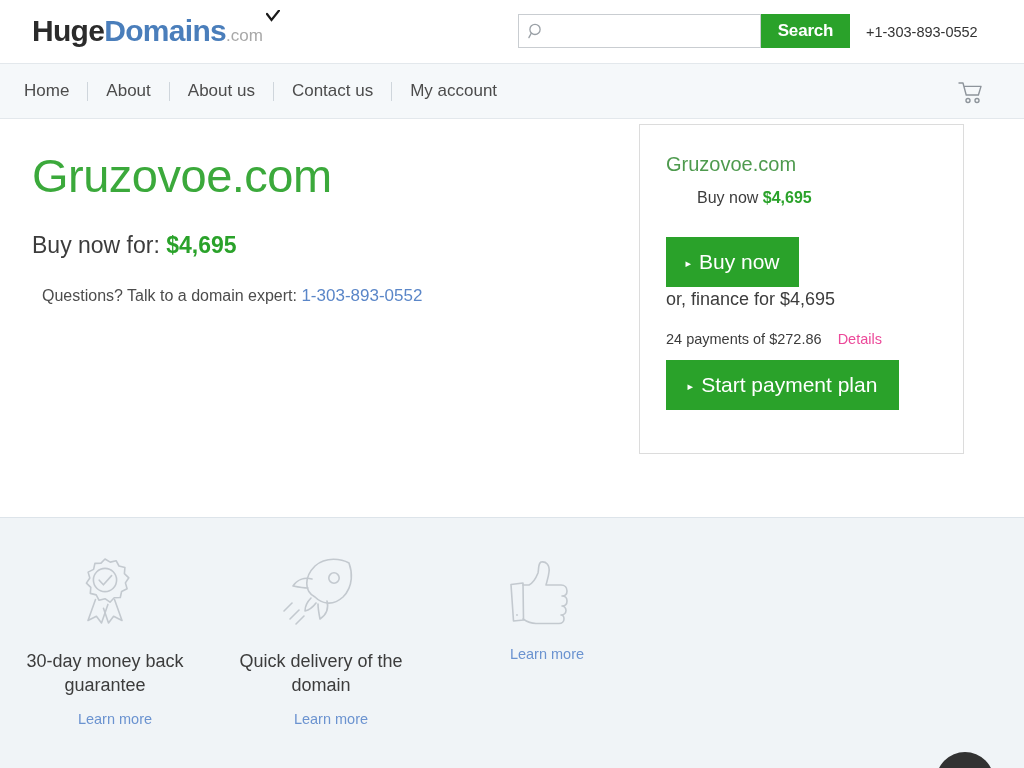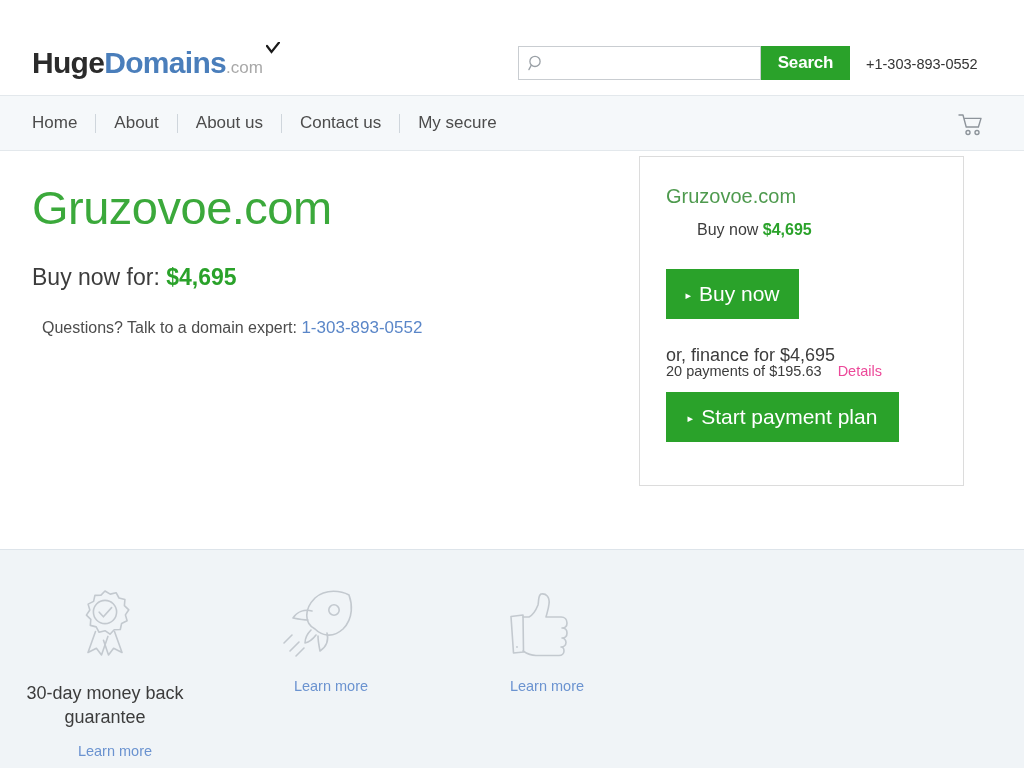--- a/index.html
+++ b/index.html
@@ -17,21 +17,20 @@
     -webkit-font-smoothing: antialiased;
   }
 
   
   .header {
     position: relative;
     height: 63px;
     background: #ffffff;
     display: flex;
     align-items: center;
-    margin-top: 32px;
   }
 
   .logo {
     position: absolute;
     left: 32px;
     top: 14px;
     font-size: 30px;
     font-weight: bold;
     letter-spacing: -0.7px;
     line-height: 34px;
@@ -116,21 +115,21 @@
     height: 56px;
     background: #f5f8fa;
     border-top: 1px solid #e3e8ec;
     border-bottom: 1px solid #e3e8ec;
     display: flex;
     align-items: center;
   }
   .nav-items {
     display: flex;
     align-items: center;
-    margin-left: 32px;
+    margin-left: 24px;
   }
   .nav-link {
     font-size: 17px;
     color: #4c4c4c;
     text-decoration: none;
     cursor: pointer;
     white-space: nowrap;
   }
   .nav-sep {
     width: 1px;
@@ -252,21 +251,21 @@
   .btn-arrow {
     font-size: 11px;
     margin-right: 8px;
     line-height: 1;
     position: relative;
     top: 1px;
   }
   .card-finance {
     position: absolute;
     left: 26px;
-    top: 188px;
+    top: 164px;
     font-size: 18px;
     color: #3c3c3c;
     white-space: nowrap;
   }
   .card-payments {
     position: absolute;
     left: 26px;
     top: 206px;
     font-size: 14.5px;
     color: #3c3c3c;
@@ -359,21 +358,21 @@
 <div class="nav">
   <div class="nav-items">
     <a class="nav-link">Home</a>
     <span class="nav-sep"></span>
     <a class="nav-link">About</a>
     <span class="nav-sep"></span>
     <a class="nav-link">About us</a>
     <span class="nav-sep"></span>
     <a class="nav-link">Contact us</a>
     <span class="nav-sep"></span>
-    <a class="nav-link">My secure</a>
+    <a class="nav-link">My account</a>
   </div>
 
   <div class="cart-btn">
     <svg viewBox="0 0 26 24" width="26" height="24">
       <path d="M1 2 h4 l3.2 12 h12.2 l2.6 -8.6 h-16" fill="none" stroke="#8d949b" stroke-width="1.4" stroke-linejoin="round" stroke-linecap="round"></path>
       <circle cx="10" cy="19.5" r="2" fill="none" stroke="#8d949b" stroke-width="1.4"></circle>
       <circle cx="19" cy="19.5" r="2" fill="none" stroke="#8d949b" stroke-width="1.4"></circle>
     </svg>
   </div>
 </div>
@@ -398,21 +397,21 @@
     </div>
 
     <button class="btn-green btn-buy-now">
       <span class="btn-arrow">▸</span>
       <span>Buy now</span>
     </button>
 
     <div class="card-finance">or, finance for $4,695</div>
 
     <div class="card-payments">
-      <span>20 payments of $195.63 </span><a class="details-link">Details</a>
+      <span>24 payments of $272.86 </span><a class="details-link">Details</a>
     </div>
 
     <button class="btn-green btn-start-plan">
       <span class="btn-arrow">▸</span>
       <span>Start payment plan</span>
     </button>
   </div>
 </div>
 
 <div class="features">
@@ -441,20 +440,21 @@
           <circle cx="52" cy="21" r="5.2"></circle>
           <path d="M30 22 C22 20 15 23 11 29 C16 30 22 31 26 31"></path>
           <path d="M45 44 C47 52 44 58 38 62 C37 57 36 51 36 47"></path>
           <path d="M29 41 C25 45 23 50 23 54 C27 53 31 50 34 46"></path>
           <path d="M17 53 l-9 9"></path>
           <path d="M22 59 l-8 8"></path>
           <path d="M10 46 l-8 8"></path>
         </g>
       </svg>
     </div>
+    <div class="feature-label">Quick delivery of the domain</div>
     <a class="feature-link">Learn more</a>
   </div>
 
   <div class="feature feature-3">
     <div class="feature-icon">
       <svg width="68" height="66" viewBox="0 0 68 66">
         <g fill="none" stroke="#c3c9cf" stroke-width="1.6" stroke-linejoin="round" stroke-linecap="round">
           <path d="M20 25 L26 25 C30 23 33 18 35 13 C36 8 35 4 38 2 C43 1 47 5 46 12 C45.5 17 44 21 43 25 L58 25 C62 25 64 28 64 31 C64 34 62 36 59 36 C62 36 64 38 64 41 C64 44 62 46 59 46 C61 46 63 48 63 50.5 C63 53 61 55 58 55 C60 55 61 57 61 59 C61 61.5 59 63.5 56 63.5 L33 63.5 C28 63.5 23 61 20 59"></path>
           <path d="M20 23 L8 24.5 L10.5 61 L20.5 60 Z"></path>
           <circle cx="14" cy="55" r="0.9" fill="#c3c9cf" stroke="none"></circle>

